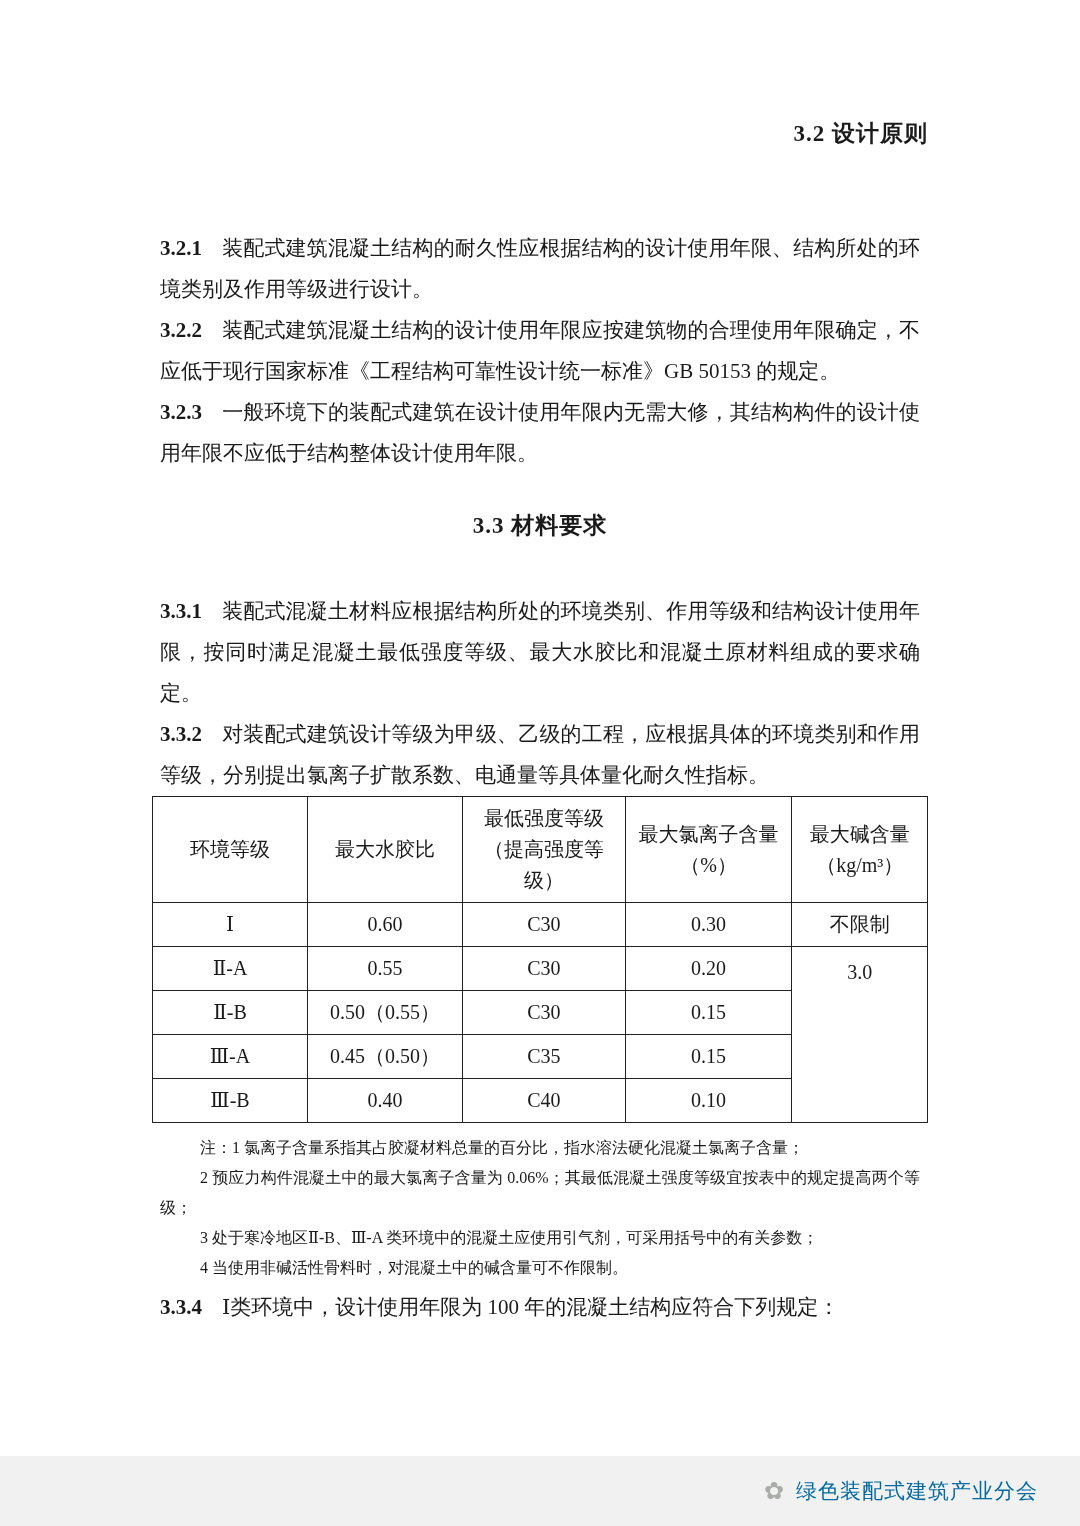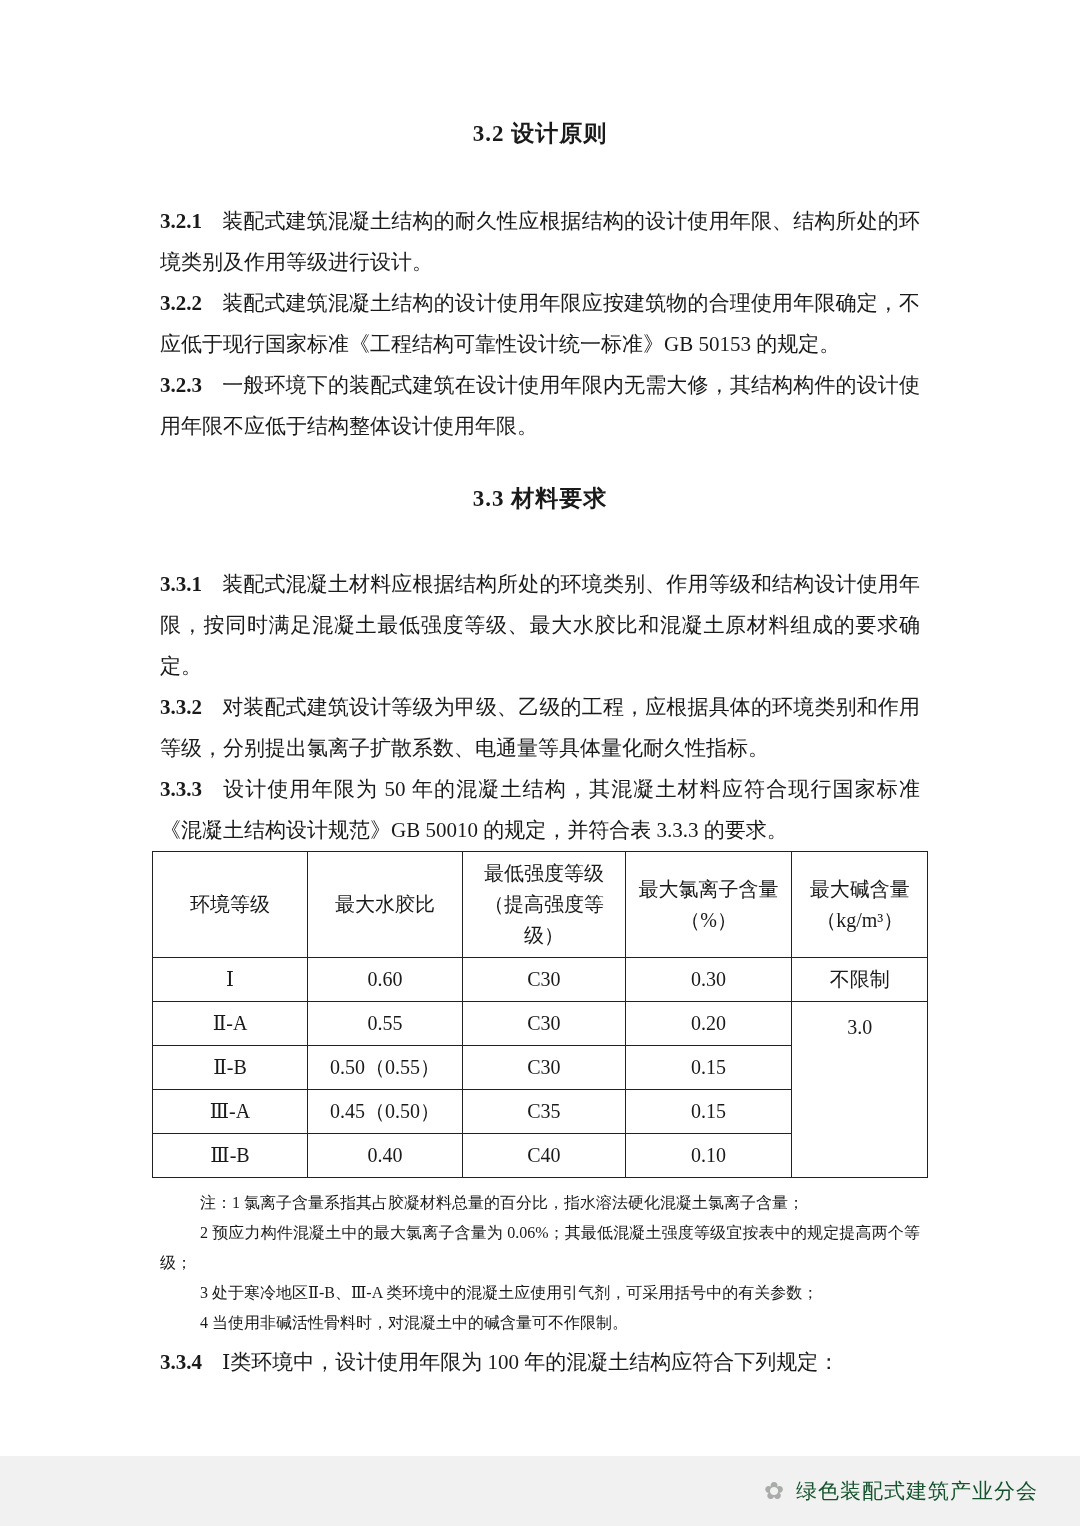--- a/index.html
+++ b/index.html
@@ -18,21 +18,21 @@
   }
   .content {
     padding: 118px 152px 0 152px;
   }
   .section-title {
     text-align: center;
     font-weight: bold;
     font-size: 23px;
     letter-spacing: 1px;
   }
-  .title-32 { margin-bottom: 52px; }
+  .title-32 { margin-bottom: 79px; text-align: right; }
   .title-33 { margin-top: 36px; margin-bottom: 50px; }
   .para {
     font-size: 21px;
     line-height: 41px;
     text-align: justify;
     padding: 0 8px;
   }
   .para .pnum { font-weight: bold; margin-right: 20px; }
   .table-caption {
     text-align: center;
@@ -87,41 +87,40 @@
     justify-content: center;
     width: 28px; height: 28px;
     margin-right: 8px;
     color: #a9aca9;
     font-size: 24px;
     font-family: "DejaVu Sans", sans-serif;
   }
   .watermark-text {
     font-family: "Liberation Sans", "DejaVu Sans", sans-serif;
     font-size: 21px;
-    color: #14532d;
+    color: #0369a1;
     letter-spacing: 1px;
   }
 </style>
 </head>
 <body>
 
 <div class="page">
   <div class="content">
 
     <h2 class="section-title title-32">3.2 设计原则</h2>
 
     <p class="para"><span class="pnum">3.2.1</span><span>装配式建筑混凝土结构的耐久性应根据结构的设计使用年限、结构所处的环境类别及作用等级进行设计。</span></p>
     <p class="para"><span class="pnum">3.2.2</span><span>装配式建筑混凝土结构的设计使用年限应按建筑物的合理使用年限确定，不应低于现行国家标准《工程结构可靠性设计统一标准》GB 50153 的规定。</span></p>
     <p class="para"><span class="pnum">3.2.3</span><span>一般环境下的装配式建筑在设计使用年限内无需大修，其结构构件的设计使用年限不应低于结构整体设计使用年限。</span></p>
 
     <h2 class="section-title title-33">3.3 材料要求</h2>
 
     <p class="para"><span class="pnum">3.3.1</span><span>装配式混凝土材料应根据结构所处的环境类别、作用等级和结构设计使用年限，按同时满足混凝土最低强度等级、最大水胶比和混凝土原材料组成的要求确定。</span></p>
     <p class="para"><span class="pnum">3.3.2</span><span>对装配式建筑设计等级为甲级、乙级的工程，应根据具体的环境类别和作用等级，分别提出氯离子扩散系数、电通量等具体量化耐久性指标。</span></p>
-    <p class="para"><span class="pnum">3.3.3</span><span>设计使用年限为 50 年的混凝土结构，其混凝土材料应符合现行国家标准《混凝土结构设计规范》GB 50010 的规定，并符合表 3.3.3 的要求。</span></p>
 
 
     <table class="req-table">
       <colgroup>
         <col class="c1">
           <col class="c2">
           <col class="c3">
           <col class="c4">
           <col class="c5">
       </colgroup>

